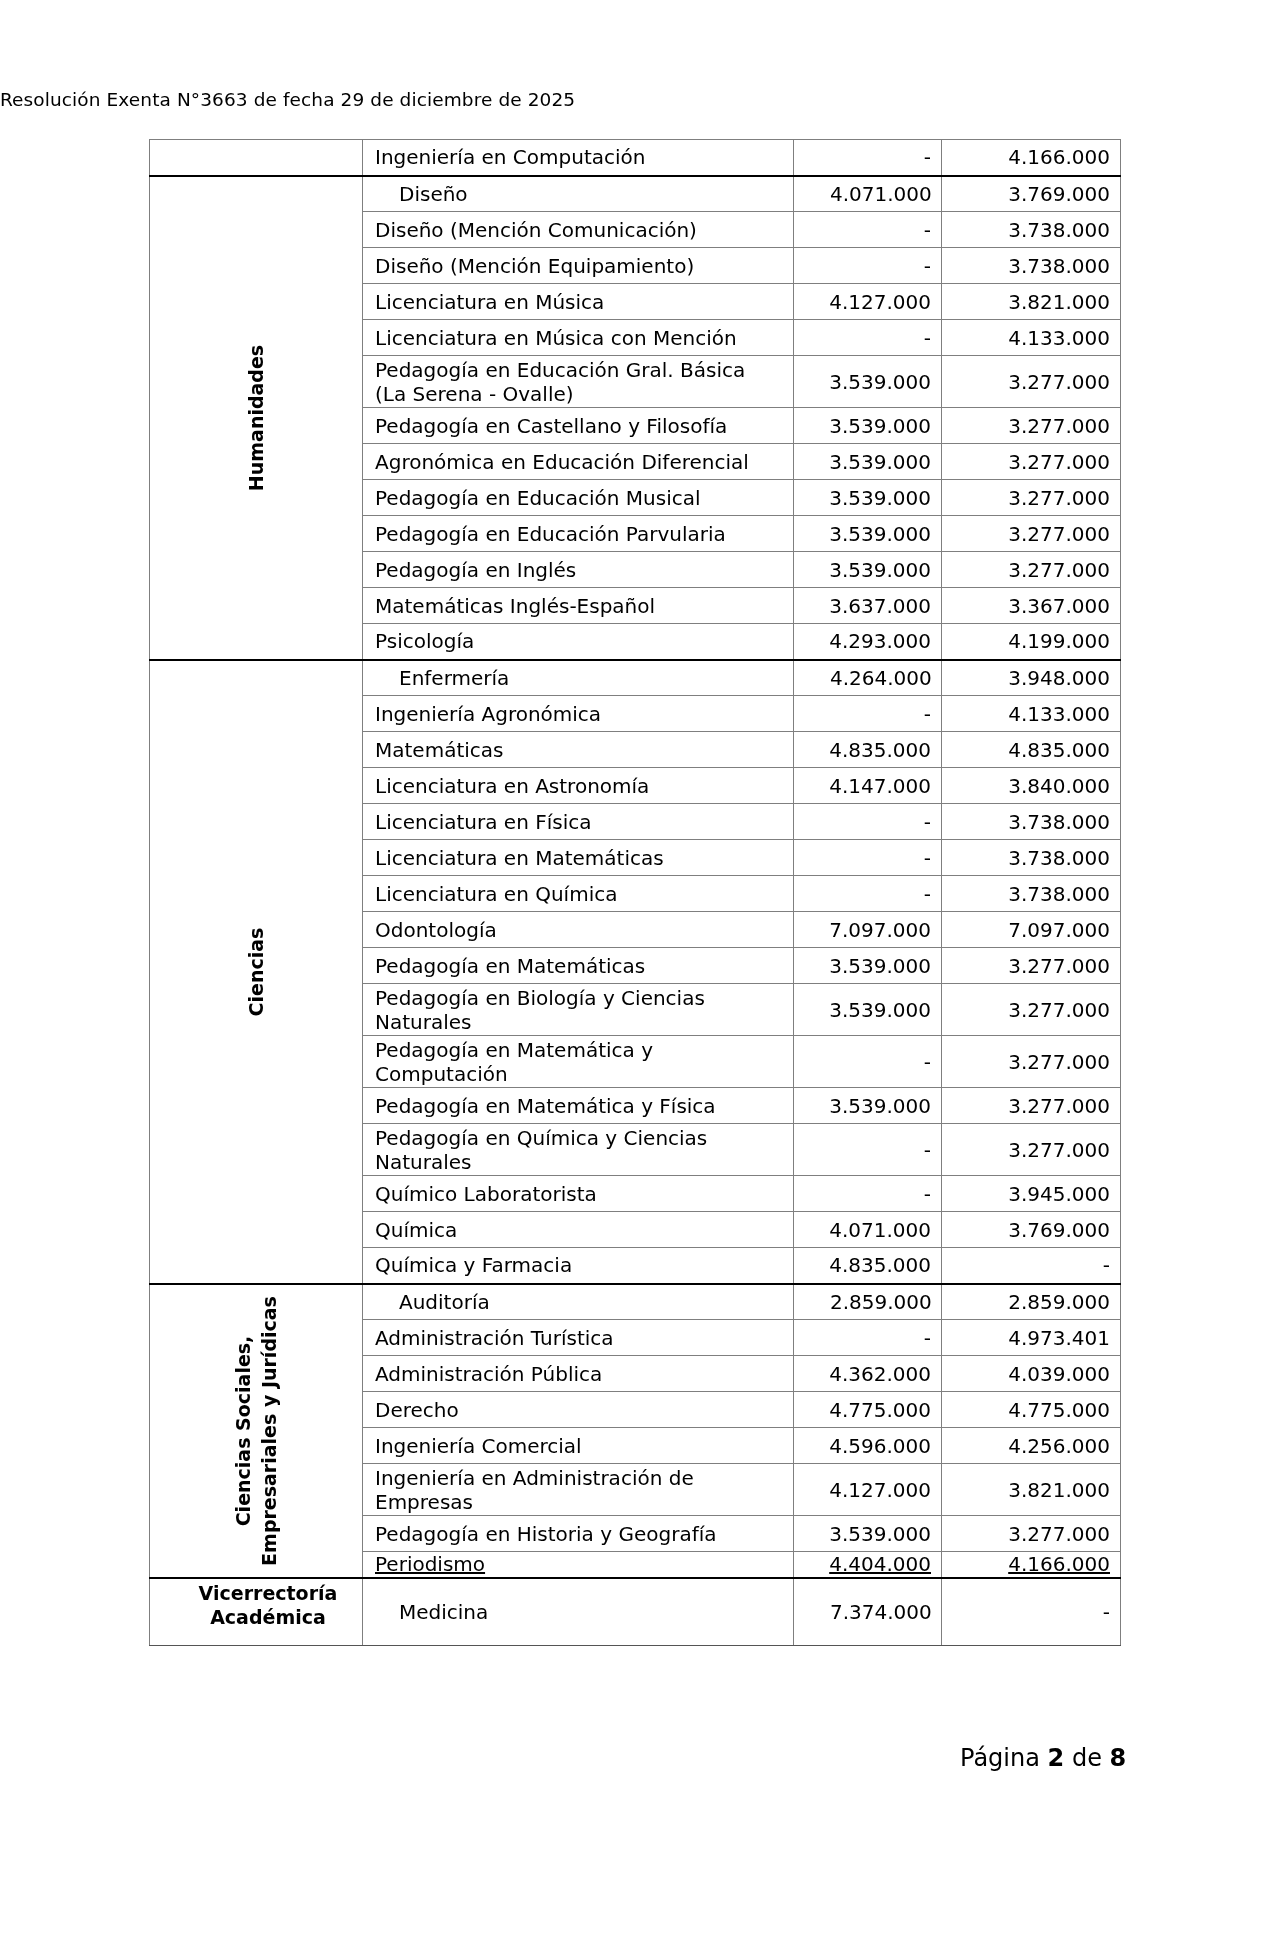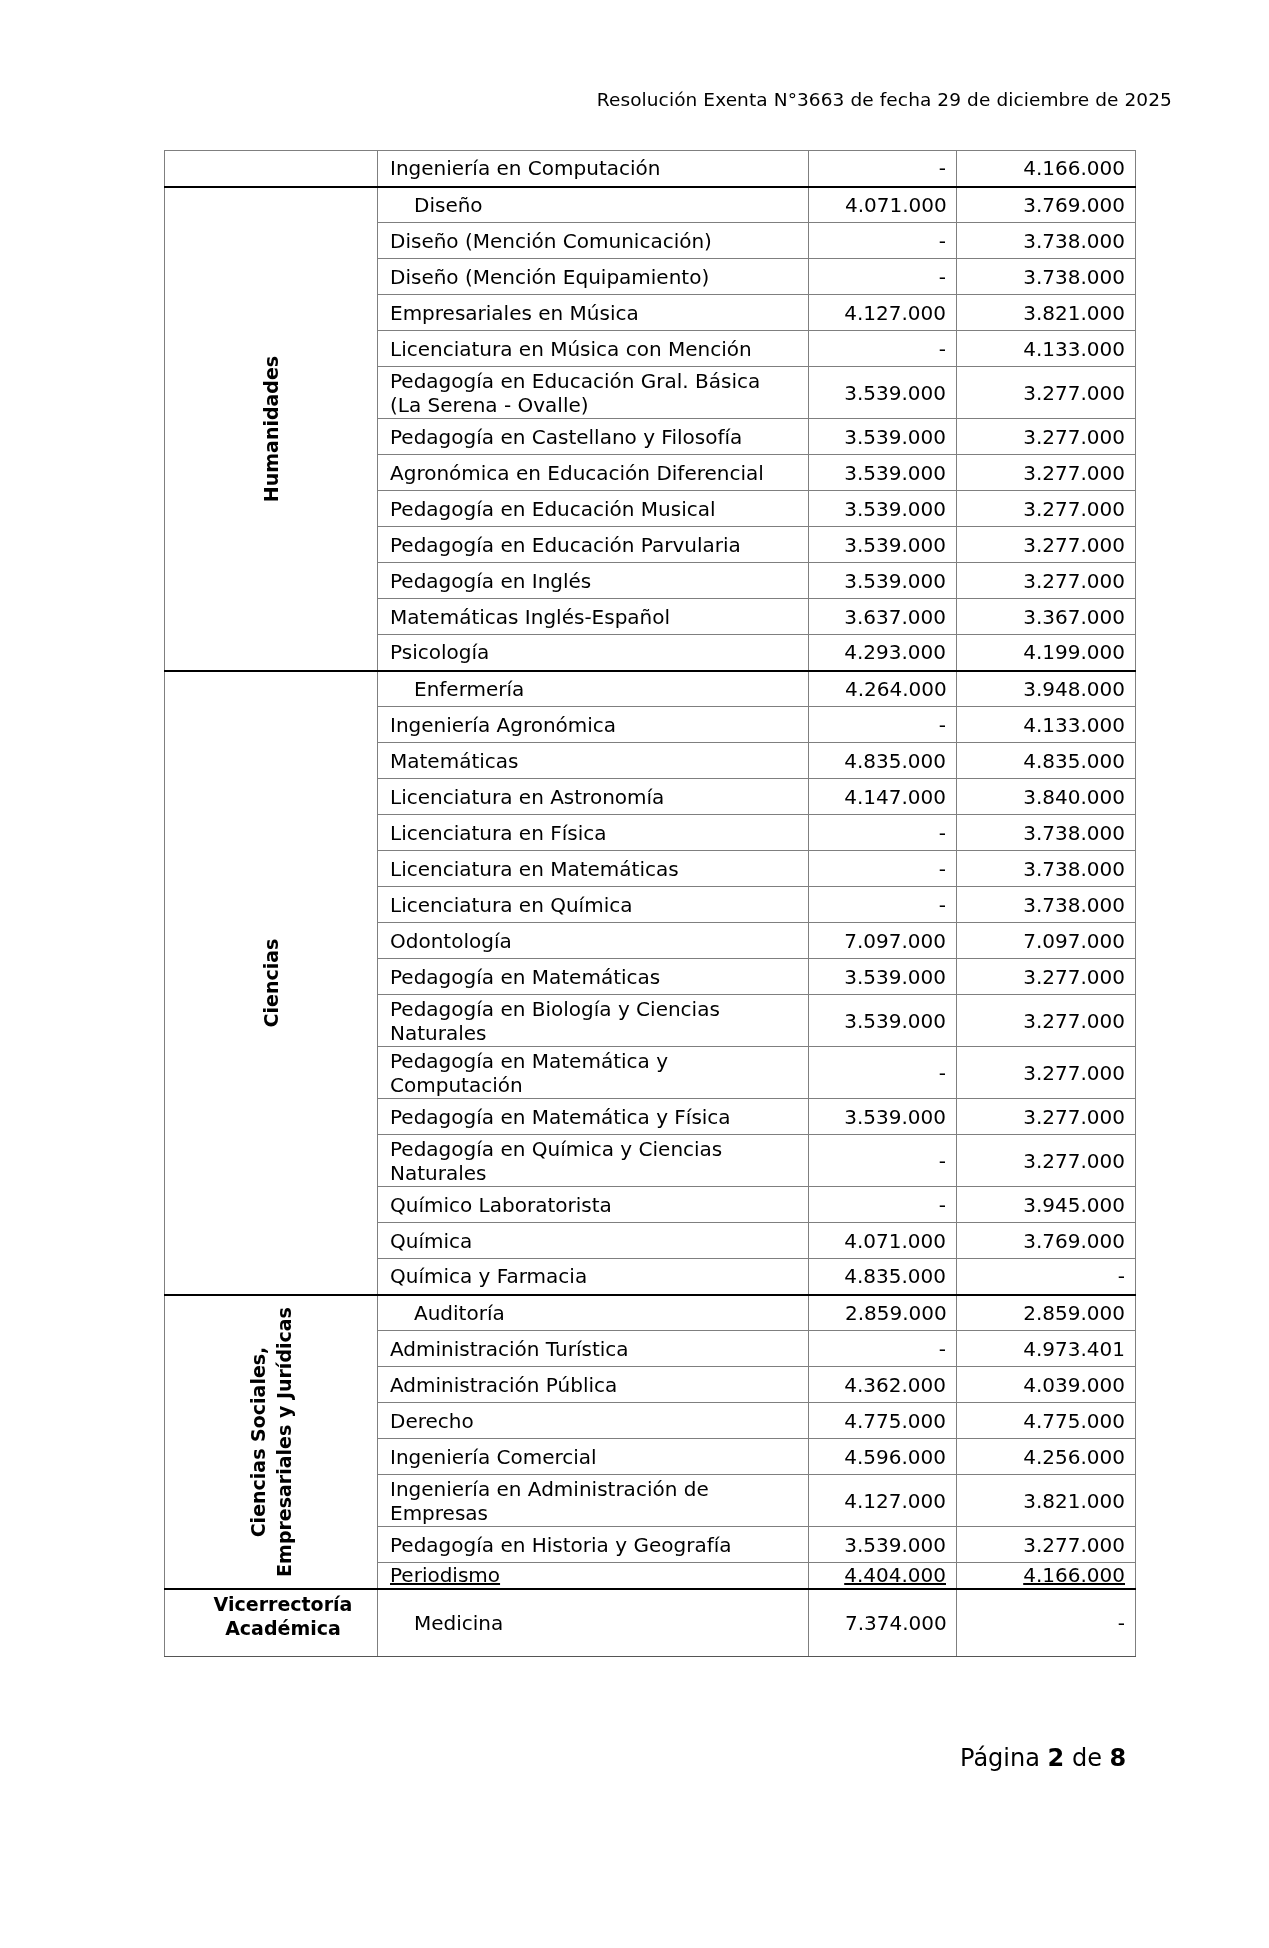--- a/index.html
+++ b/index.html
@@ -1,18 +1,18 @@
 <!DOCTYPE html>
 <html><head>
 <meta charset="utf-8">
 <style>
   html, body { margin:0; padding:0; background:#ffffff; }
   body { width:1269px; height:1948px; position:relative; font-family:"DejaVu Sans", sans-serif; color:#000; }
-  .doc-header { position:absolute; top:89px; left:0; width:1172px; text-align:right; font-size:18.5px; letter-spacing:0.1px; }
-  table.fees { position:absolute; top:150px; left:149px; width:971px; border-collapse:collapse; table-layout:fixed; font-size:20px;margin-left:15px; }
+  .doc-header { position:absolute; top:89px; left:0; width:1172px; text-align:left; font-size:18.5px; letter-spacing:0.1px; }
+  table.fees { position:absolute; top:139px; left:149px; width:971px; border-collapse:collapse; table-layout:fixed; font-size:20px; }
   table.fees col.c0 { width:213px; }
   table.fees col.c1 { width:431px; }
   table.fees col.c2 { width:148px; }
   table.fees col.c3 { width:179px; }
   table.fees td { border:1.5px solid #7f7f7f; padding:0 12px 0 12px; height:36px; line-height:24px; vertical-align:middle; box-sizing:border-box; }
   table.fees tr.two td { height:52px; }
   table.fees tr.short td { height:26px; line-height:22px;text-decoration:underline; }
   table.fees tr.tall td { height:68px; }
   table.fees tr.sect-top td { border-top:2px solid #000;padding-left:36px; }
   table.fees td.num { text-align:right; padding-right:10px; }
@@ -58,21 +58,21 @@
       <td class="name">Diseño (Mención Comunicación)</td>
       <td class="num">-</td>
       <td class="num">3.738.000</td>
     </tr>
     <tr>
       <td class="name">Diseño (Mención Equipamiento)</td>
       <td class="num">-</td>
       <td class="num">3.738.000</td>
     </tr>
     <tr>
-      <td class="name">Empresariales en Música</td>
+      <td class="name">Licenciatura en Música</td>
       <td class="num">4.127.000</td>
       <td class="num">3.821.000</td>
     </tr>
     <tr>
       <td class="name">Licenciatura en Música con Mención</td>
       <td class="num">-</td>
       <td class="num">4.133.000</td>
     </tr>
     <tr class="two">
       <td class="name">Pedagogía en Educación Gral. Básica (La Serena - Ovalle)</td>

